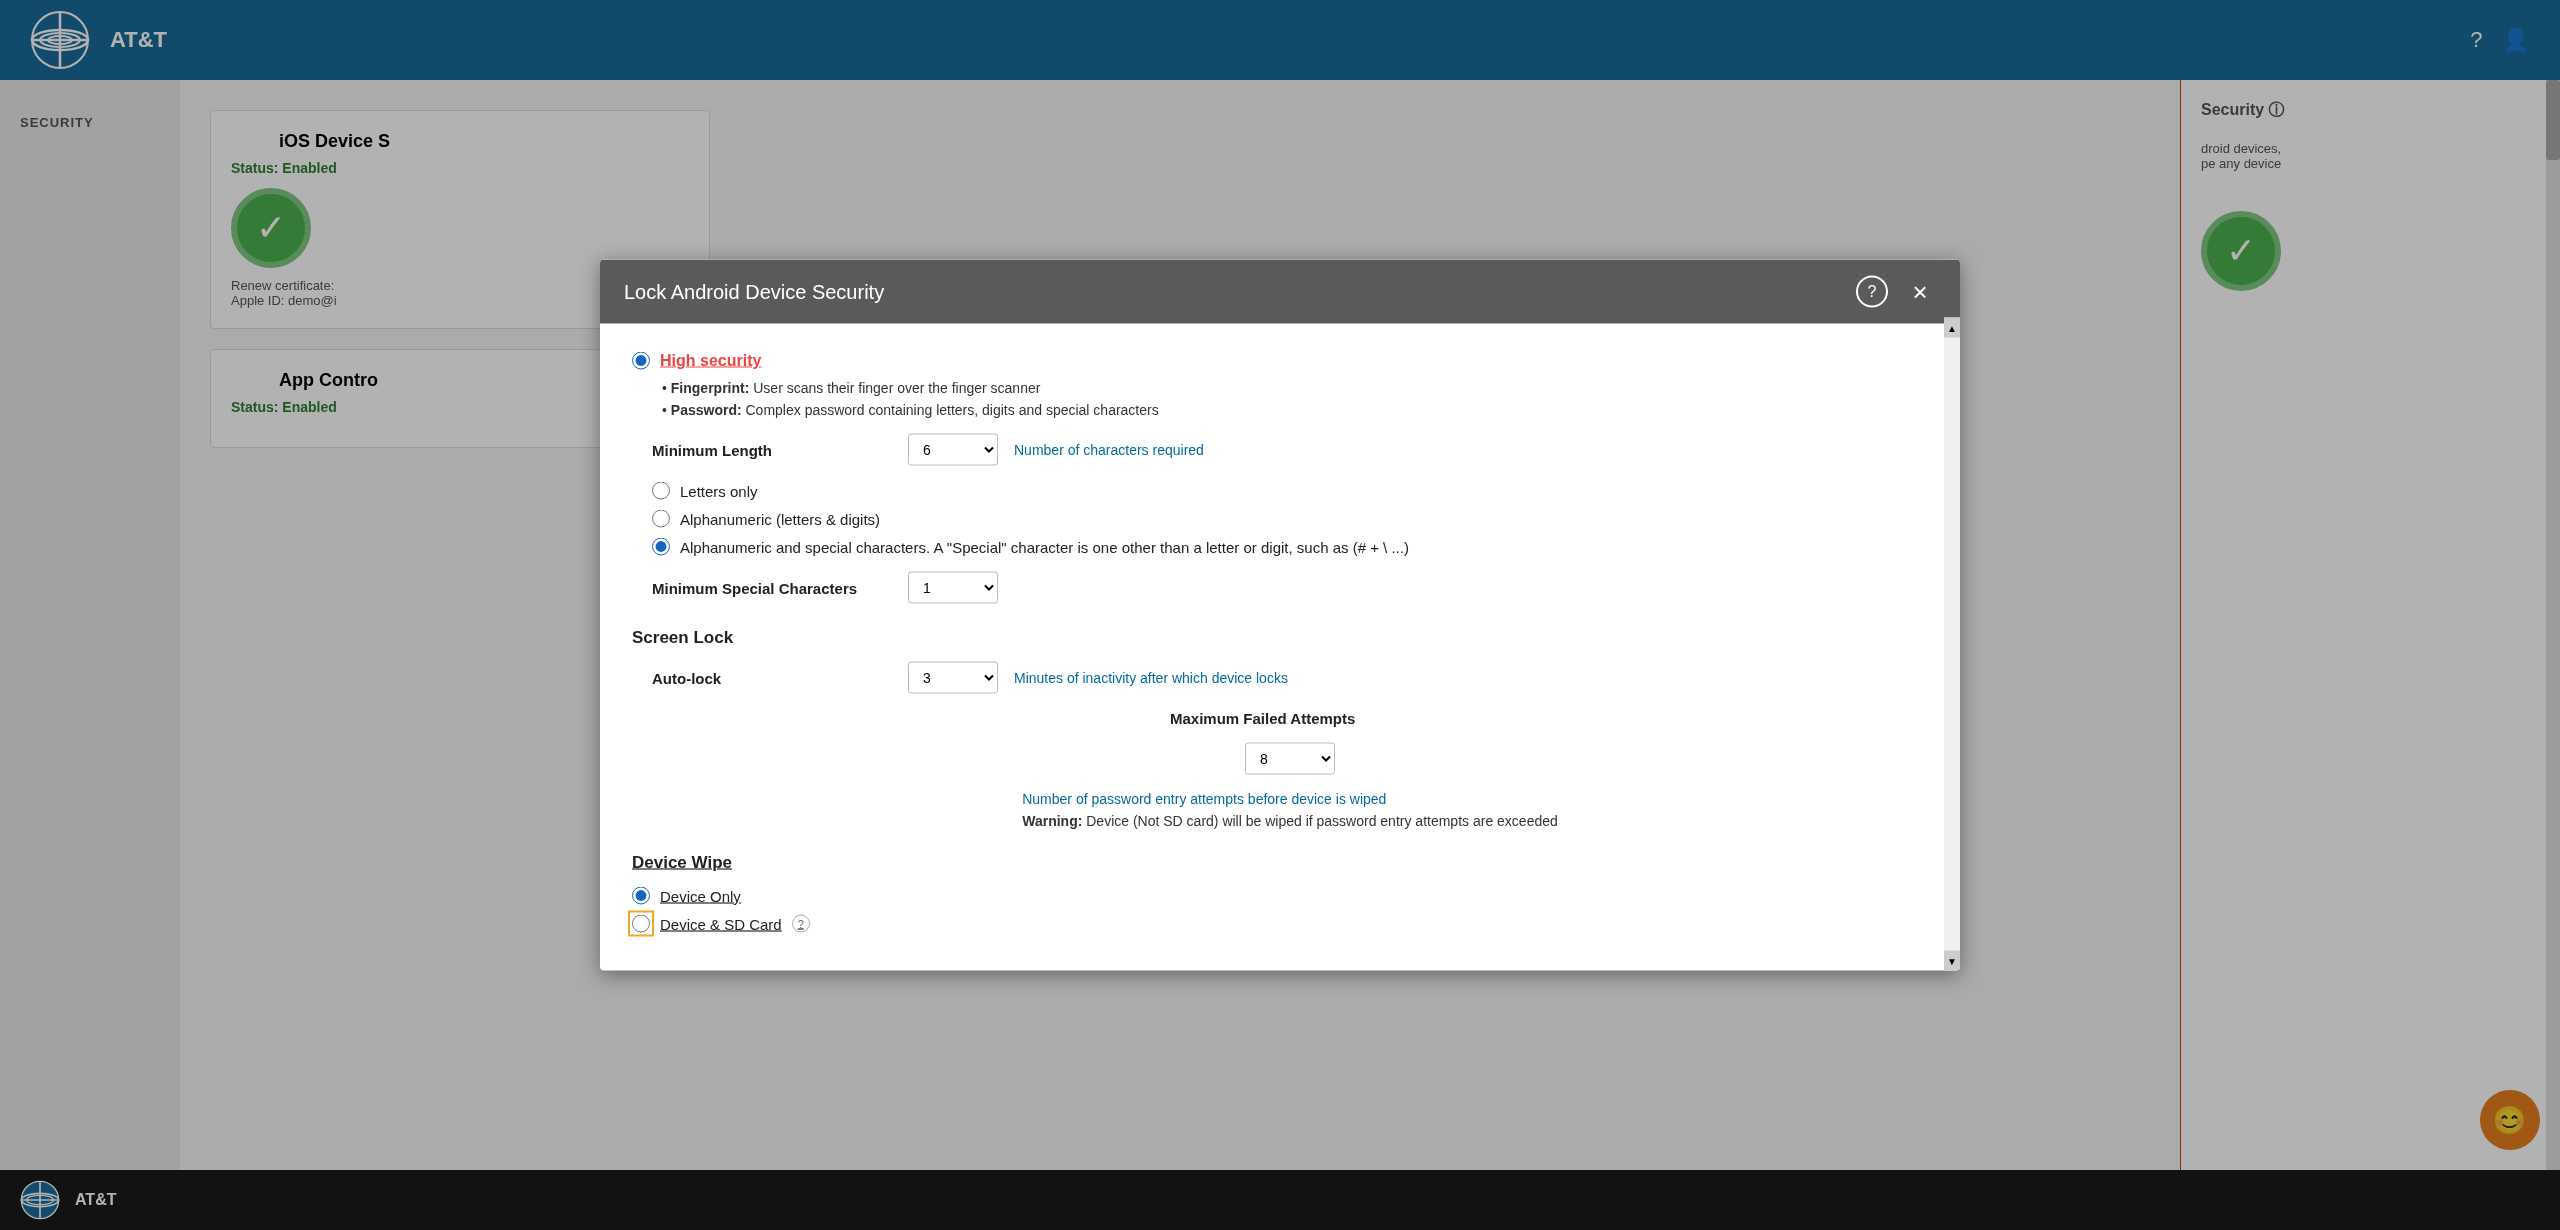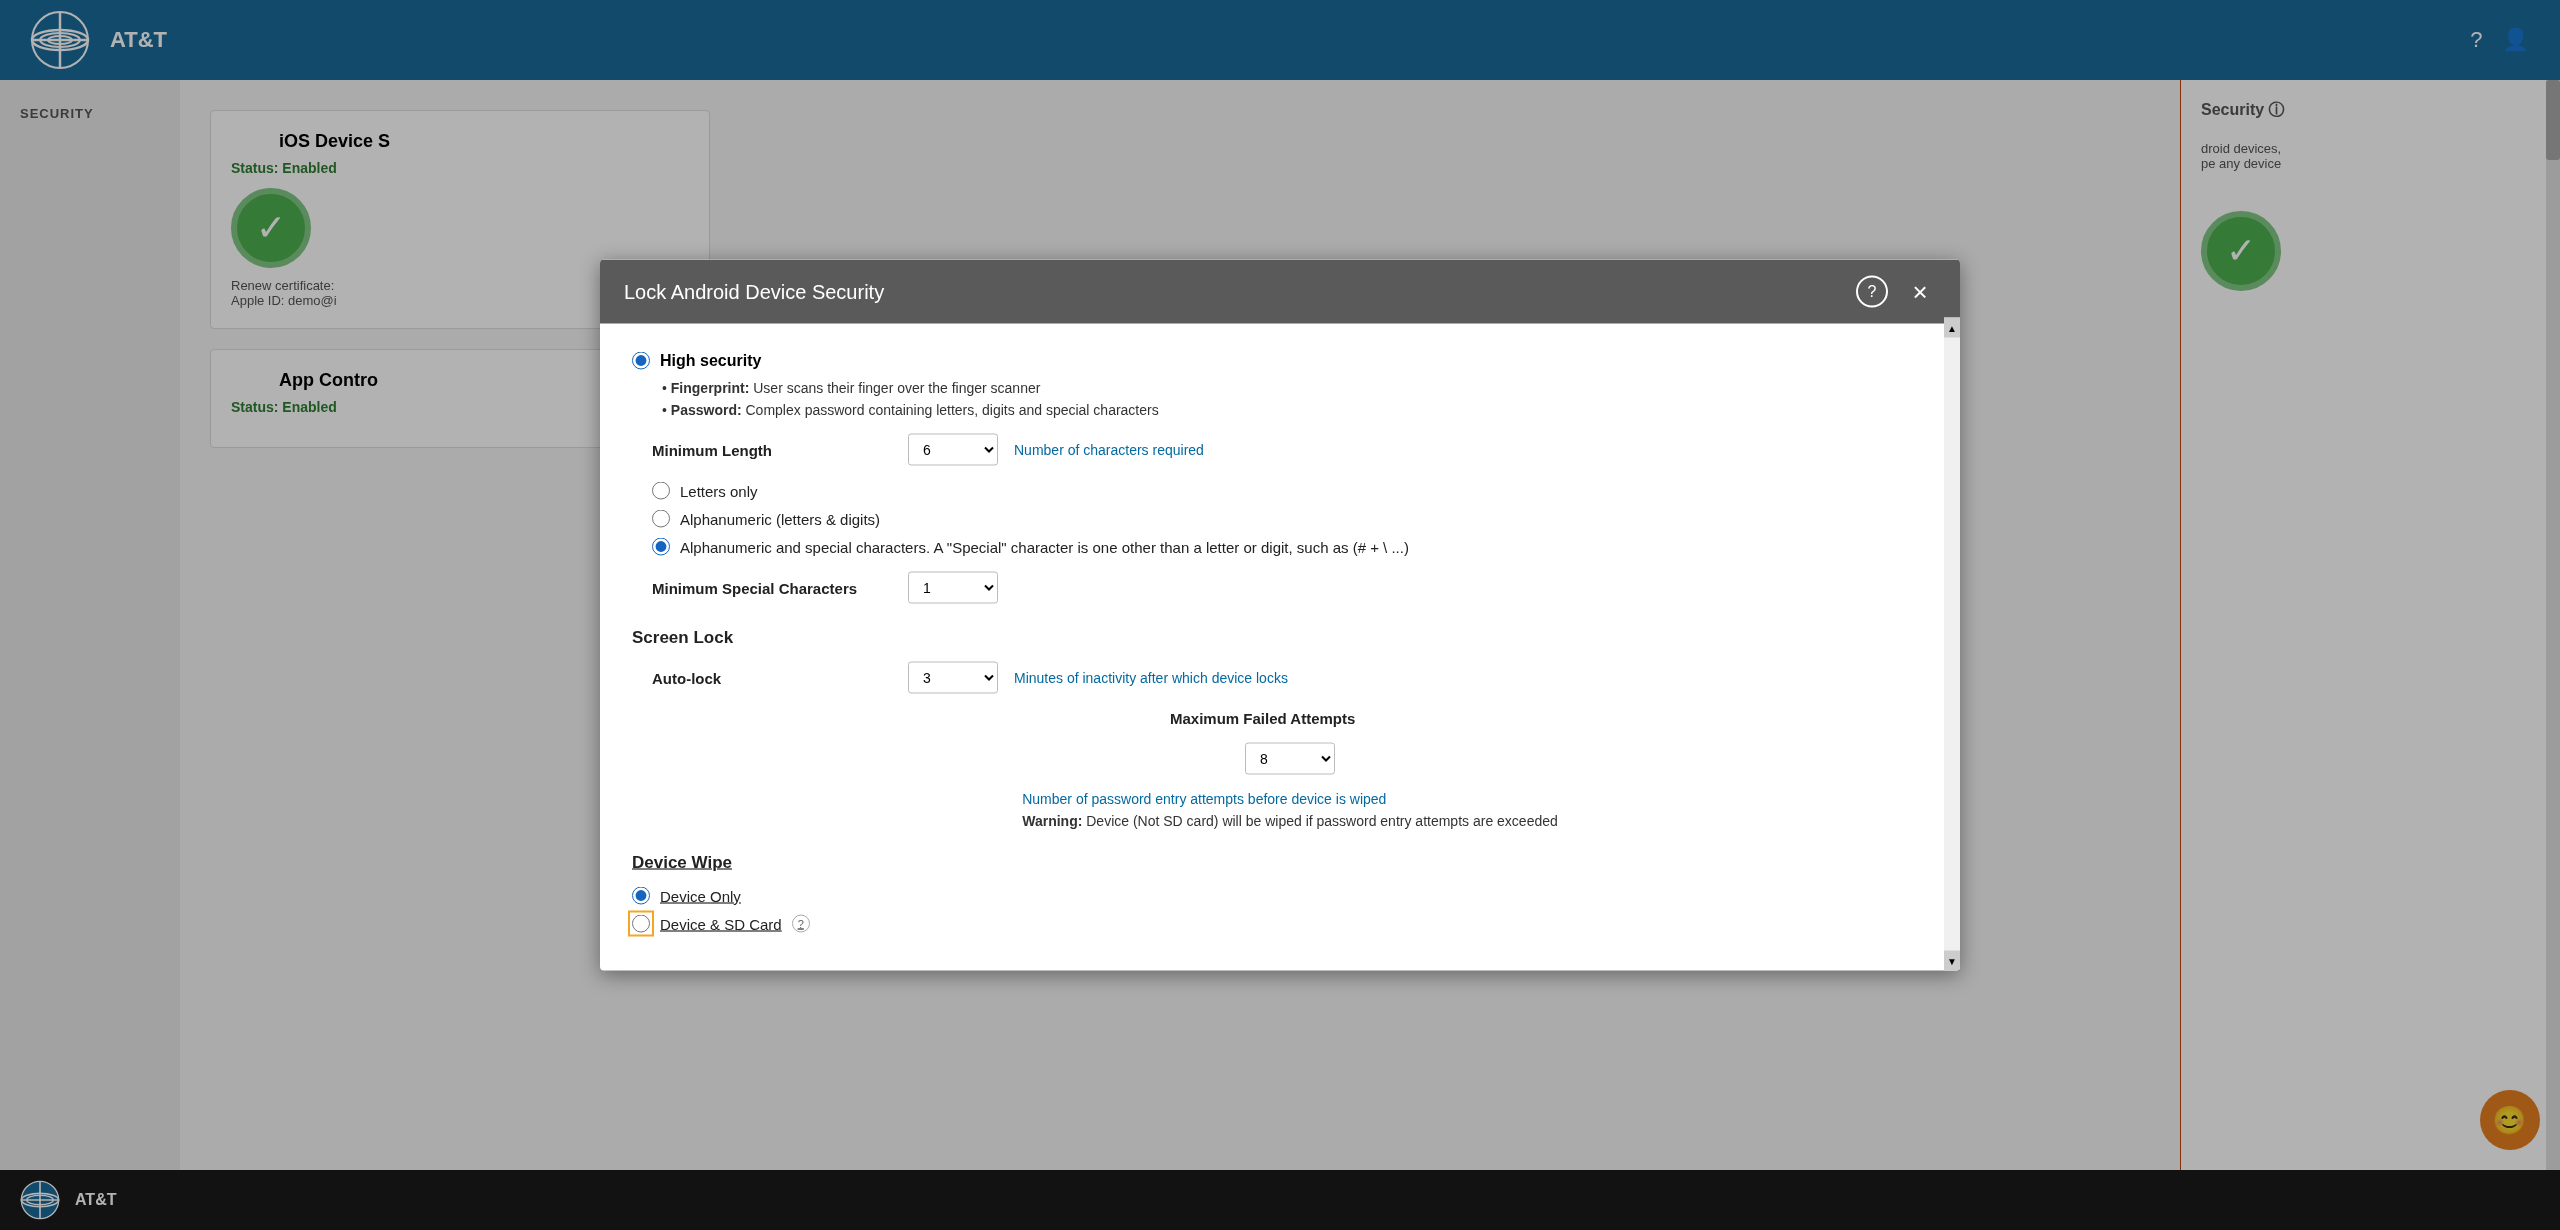--- a/index.html
+++ b/index.html
@@ -53,21 +53,21 @@
       cursor: pointer;
     }
 
     .app-sidebar {
       position: absolute;
       top: 80px;
       left: 0;
       width: 180px;
       bottom: 60px;
       background: #e8e8e8;
-      padding: 18px 0;
+      padding: 27px 0;
     }
 
     .sidebar-section-title {
       color: #555;
       font-size: 13px;
       font-weight: bold;
       padding: 8px 20px;
       letter-spacing: 1px;
     }
 
@@ -272,21 +272,22 @@
     .high-security-label {
       display: flex;
       align-items: center;
       gap: 10px;
       margin-bottom: 10px;
     }
 
     .high-security-label .label-text {
       font-size: 16px;
       font-weight: bold;
-      color: #000000;
+      color: #ef4444;
+      text-decoration: underline;
     }
 
     .bullet-list {
       margin-left: 30px;
       margin-bottom: 16px;
     }
 
     .bullet-item {
       margin-bottom: 6px;
       font-size: 14px;

